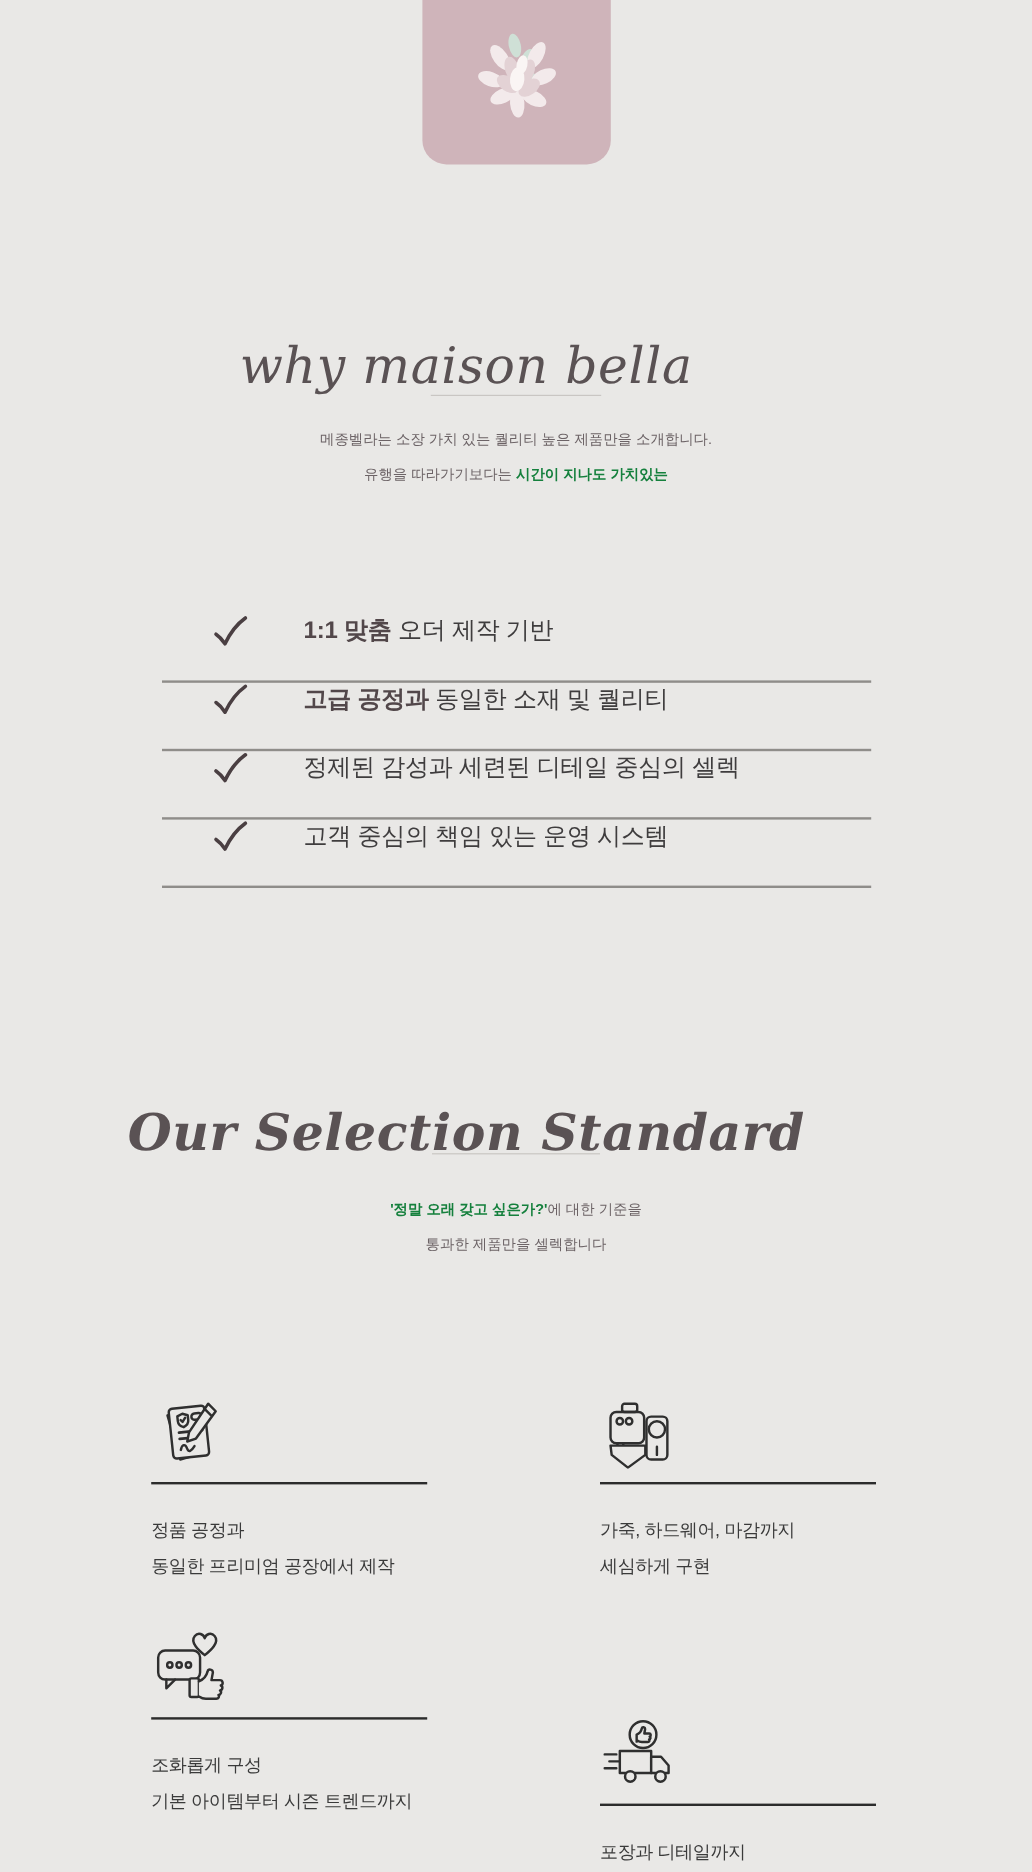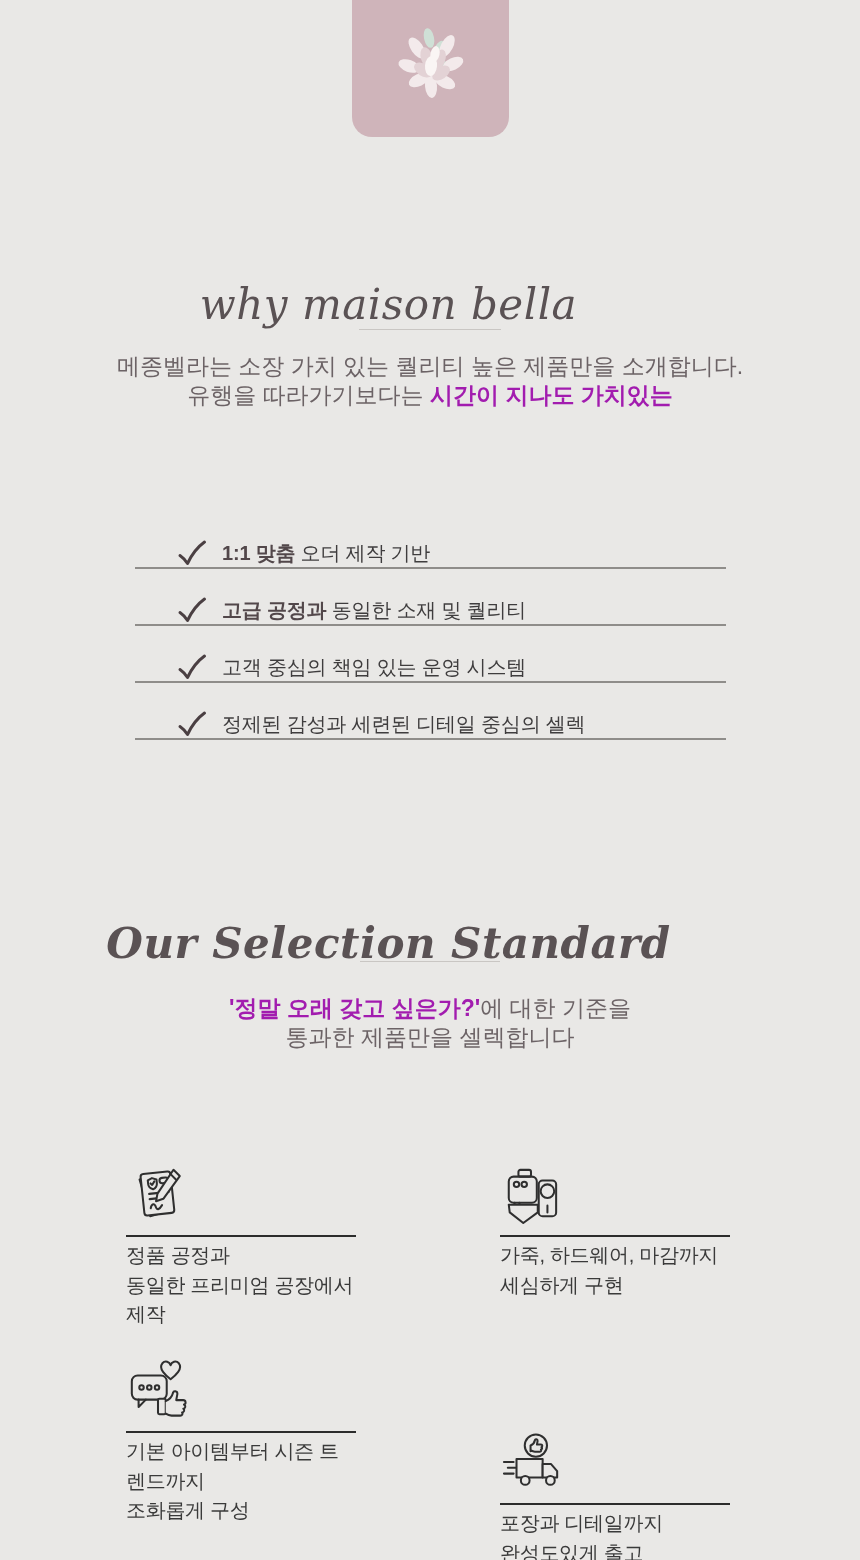--- a/index.html
+++ b/index.html
@@ -28,45 +28,45 @@
   }
   #why-title{top:252px;}
   #standard-title{top:884px;font-weight:bold;}
 
   .rule-light{height:1px;background:#c9c6c3;}
   #rule-why{left:359px;top:329px;width:142px;}
   #rule-standard{left:360px;top:961px;width:140px;}
 
   
   .para{left:0;width:860px;text-align:center;
-    font-size:23px;line-height:29px;color:#6c6366;}
-  .para b{font-weight:700;color:#a21caf;}
+    font-size:12px;line-height:29px;color:#6c6366;}
+  .para b{font-weight:700;color:#15803d;}
   #para-why{top:352px;}
   #para-standard{top:994px;}
 
   
   #checklist{left:135px;top:512px;width:591px;}
   .check-item{
-    height:57px;display:flex;align-items:flex-end;
-    border-bottom:2px solid #8f8d8a;box-sizing:border-box;
+    height:57px;display:flex;align-items:flex-start;
+    border-bottom:2px solid #8f8d8a;box-sizing:border-box;gap:31px;
   }
   .checkmark{margin-left:42px;width:30px;height:28px;flex:0 0 auto;}
   .check-text{margin-left:15px;font-size:20px;color:#3f3d3e;letter-spacing:-.2px;}
   .check-text b{font-weight:700;color:#52474a;}
 
   
   .feature{position:absolute;width:230px;}
   #feature-0{left:126px;top:1156px;}
   #feature-1{left:500px;top:1156px;}
   #feature-2{left:126px;top:1352px;}
   #feature-3{left:500px;top:1424px;}
   .f-iconbox{height:68px;display:flex;align-items:flex-end;}
   .f-iconbox svg{display:block;}
   .f-rule{border-top:2px solid #2c2c2c;margin-top:11px;width:100%;}
-  .f-caption{margin-top:4px;font-size:20px;line-height:29.5px;color:#3a3a3a;font-weight:500;letter-spacing:-.3px;}
+  .f-caption{margin-top:24px;font-size:15px;line-height:29.5px;color:#3a3a3a;font-weight:500;letter-spacing:-.3px;}
 </style>
 </head>
 <body style="background: rgb(233, 232, 230);">
 
 <div class="abs logo" id="logo-block" style="background: rgb(207, 180, 186);">
   <svg width="96" height="96" viewBox="0 0 96 96">
     <g stroke="#b9c9bf" stroke-width="1.6" fill="none">
       <path d="M48 54 C44 40 40 30 34 22"></path>
         <path d="M50 52 C54 38 58 30 64 24"></path>
       <path d="M46 56 C38 48 30 44 24 44"></path>
@@ -118,28 +118,28 @@
     <svg class="checkmark" viewBox="0 0 30 28" fill="none" stroke="#4a3f42" stroke-width="3" stroke-linecap="round" stroke-linejoin="round">
       <path d="M3 16.5 C6 18.5 8.5 21.5 10.5 24.5 C14.5 16 20.5 8 27.5 3"></path>
     </svg>
     <div class="check-text"><b>고급 공정과</b><span> 동일한 소재 및 퀄리티</span></div>
   </div>
 
   <div class="check-item">
     <svg class="checkmark" viewBox="0 0 30 28" fill="none" stroke="#4a3f42" stroke-width="3" stroke-linecap="round" stroke-linejoin="round">
       <path d="M3 16.5 C6 18.5 8.5 21.5 10.5 24.5 C14.5 16 20.5 8 27.5 3"></path>
     </svg>
+    <div class="check-text"><b></b><span>정제된 감성과 세련된 디테일 중심의 셀렉</span></div>
+  </div>
+
+  <div class="check-item">
+    <svg class="checkmark" viewBox="0 0 30 28" fill="none" stroke="#4a3f42" stroke-width="3" stroke-linecap="round" stroke-linejoin="round">
+      <path d="M3 16.5 C6 18.5 8.5 21.5 10.5 24.5 C14.5 16 20.5 8 27.5 3"></path>
+    </svg>
     <div class="check-text"><b></b><span>고객 중심의 책임 있는 운영 시스템</span></div>
-  </div>
-
-  <div class="check-item">
-    <svg class="checkmark" viewBox="0 0 30 28" fill="none" stroke="#4a3f42" stroke-width="3" stroke-linecap="round" stroke-linejoin="round">
-      <path d="M3 16.5 C6 18.5 8.5 21.5 10.5 24.5 C14.5 16 20.5 8 27.5 3"></path>
-    </svg>
-    <div class="check-text"><b></b><span>정제된 감성과 세련된 디테일 중심의 셀렉</span></div>
   </div>
 </div>
 
 <h2 class="abs h-serif" id="standard-title">Our Selection Standard</h2>
 <div class="abs rule-light" id="rule-standard"></div>
 <div class="abs para" id="para-standard">
     <div><b>'정말 오래 갖고 싶은가?'</b>에 대한 기준을</div>
     <div>통과한 제품만을 셀렉합니다</div>
   </div>
 
@@ -200,22 +200,22 @@
     <circle cx="24" cy="32.5" r="2.3"></circle>
     <circle cx="32" cy="32.5" r="2.3"></circle>
     <g>
       <rect x="33" y="44" width="8" height="16" rx="1.5" fill="#e9e8e6"></rect>
       <path d="M41 46.5 c4 -1.5 6.5 -4.5 7.5 -8.5 c0.5 -2.5 4.5 -2 4.5 1 l-1.2 6.5 h7.2 c2.8 0 3.3 3.8 0.8 4.6 c2.2 0.9 1.6 4 -0.7 4.2 c1.8 1.2 0.8 3.9 -1.3 3.9 c1.2 1.3 0.1 3.3 -1.8 3.3 h-9 c-2.3 0 -4.2 -0.8 -6 -2" fill="#e9e8e6"></path>
     </g>
   </svg>
     </div>
     <div class="f-rule"></div>
     <div class="f-caption">
+      <div>조화롭게 구성</div>
       <div>기본 아이템부터 시즌 트렌드까지</div>
-      <div>조화롭게 구성</div>
     </div>
   </div>
 
   <div class="feature" id="feature-3">
     <div class="f-iconbox">
       <svg width="64" height="60" viewBox="0 0 66 62" fill="none" stroke="#2f2f2f" stroke-width="2.1" stroke-linecap="round" stroke-linejoin="round">
     <circle cx="37" cy="14" r="11.5" fill="#e9e8e6"></circle>
     <path d="M31.5 14 v6 M31.5 14 c2.5 -1 4 -3 4.5 -5.5 c0.3 -1.5 2.8 -1.2 2.8 0.7 l-0.7 3.8 h4.2 c1.6 0 1.8 2.2 0.4 2.7 c1.2 0.6 0.8 2.3 -0.5 2.4 c0.8 0.8 0.2 2.2 -1 2.2 h-5.2 c-1.5 0 -2.8 -0.5 -4 -1.3"></path>
     <path d="M17 28 h27 v19 H17 Z" fill="#e9e8e6"></path>
     <path d="M44 33 h8.5 l6.5 7.5 V47 H44 Z" fill="#e9e8e6"></path>

